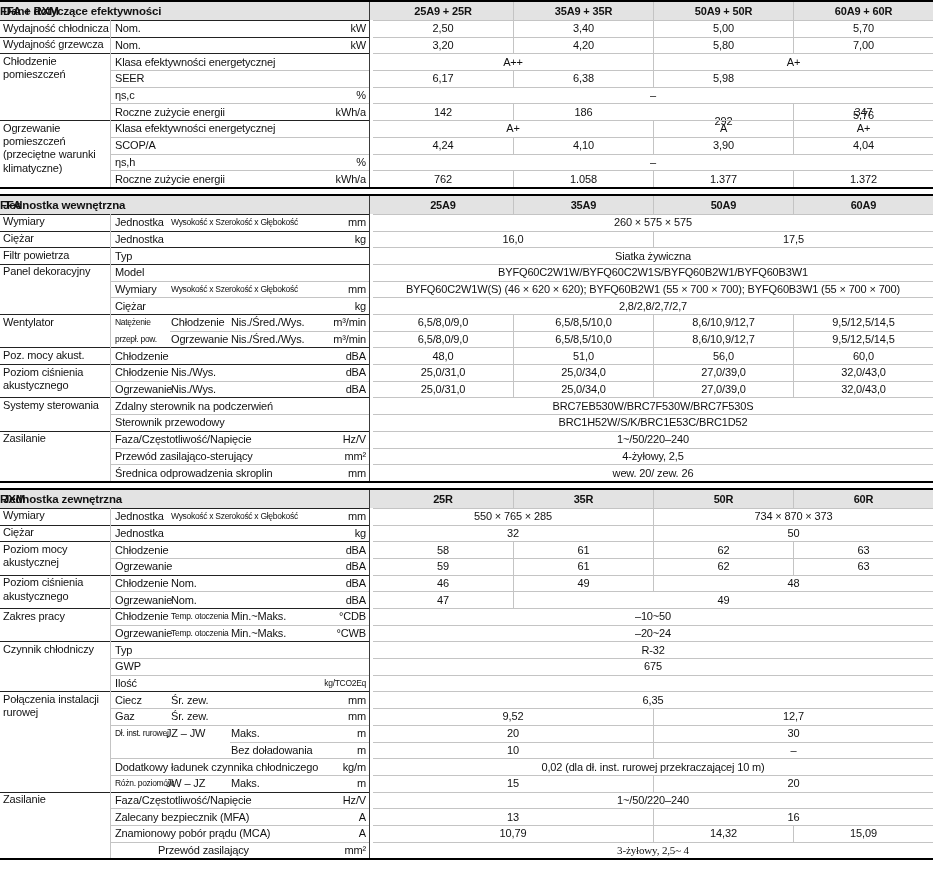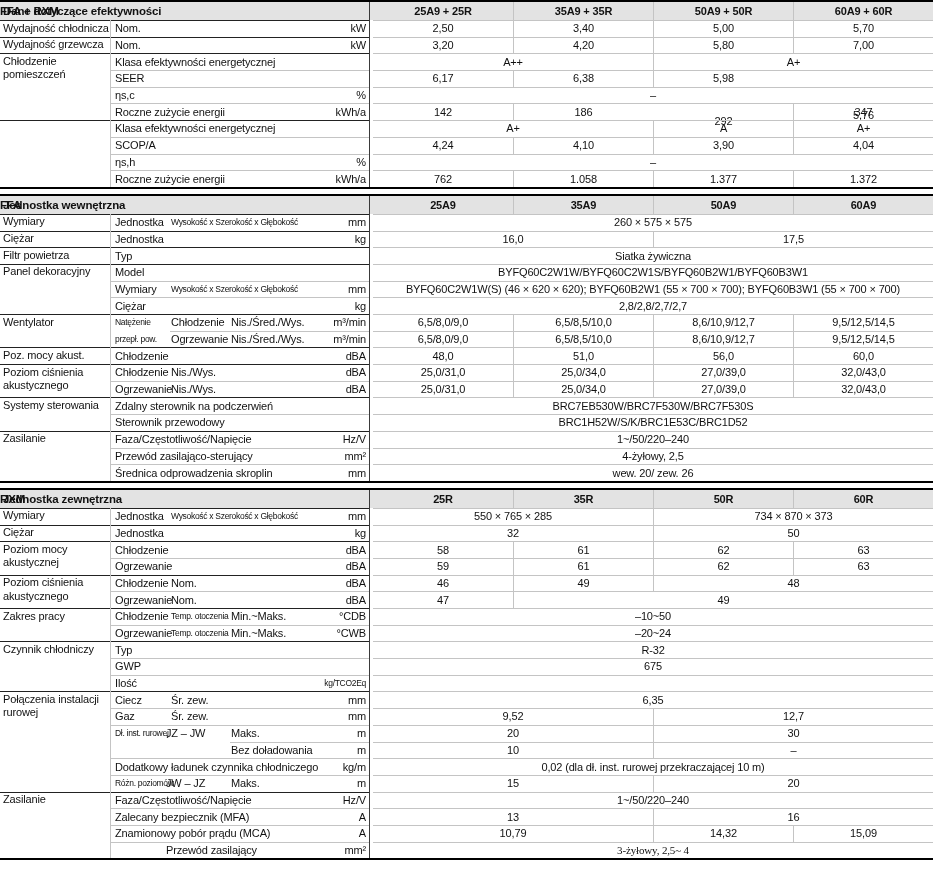--- a/index.html
+++ b/index.html
@@ -157,20 +157,21 @@
         <div class="cd">
           <div class="cell" style="flex: 0 0 25%;">142</div>
           <div class="cell" style="flex: 0 0 25%;">186</div>
           <div class="cell" style="flex: 0 0 25%; margin-top: 18px;">292</div>
           <div class="cell" style="flex: 0 0 25%;">347</div>
         </div>
       </div>
       <div class="row">
         <div class="tl" style="left: 0px; width: 369px; background: rgb(34, 34, 34);"></div>
         <div class="tl" style="left: 373px; width: 560px; background: rgb(196, 196, 196);"></div>
+        <div class="cg">Ogrzewanie pomieszczeń (przeciętne warunki klimatyczne)</div>
         <div class="cp">
           <span class="tok" style="left: 4px;">Klasa efektywności energetycznej</span>
         </div>
         <div class="vd"></div>
         <div class="cd">
           <div class="cell" style="flex: 0 0 50%;">A+</div>
           <div class="cell" style="flex: 0 0 25%;">A</div>
           <div class="cell" style="flex: 0 0 25%;">A+</div>
         </div>
       </div>
@@ -733,21 +734,21 @@
         <div class="cd">
           <div class="cell" style="flex: 0 0 50%;">10,79</div>
           <div class="cell" style="flex: 0 0 25%;">14,32</div>
           <div class="cell" style="flex: 0 0 25%;">15,09</div>
         </div>
       </div>
       <div class="row">
         <div class="tl" style="left: 110px; width: 259px; background: rgb(196, 196, 196);"></div>
         <div class="tl" style="left: 373px; width: 560px; background: rgb(196, 196, 196);"></div>
         <div class="cp">
-          <span class="tok" style="left: 12px; padding-left: 43px;">Przewód zasilający</span>
+          <span class="tok" style="left: 4px; padding-left: 43px;">Przewód zasilający</span>
           <span class="unit">mm²</span>
         </div>
         <div class="vd"></div>
         <div class="cd">
           <div class="cell" style="flex: 0 0 100%; font-family: Liberation Serif, serif;">3-żyłowy, 2,5~ 4</div>
         </div>
       </div>
     </div>
   </main>
 

